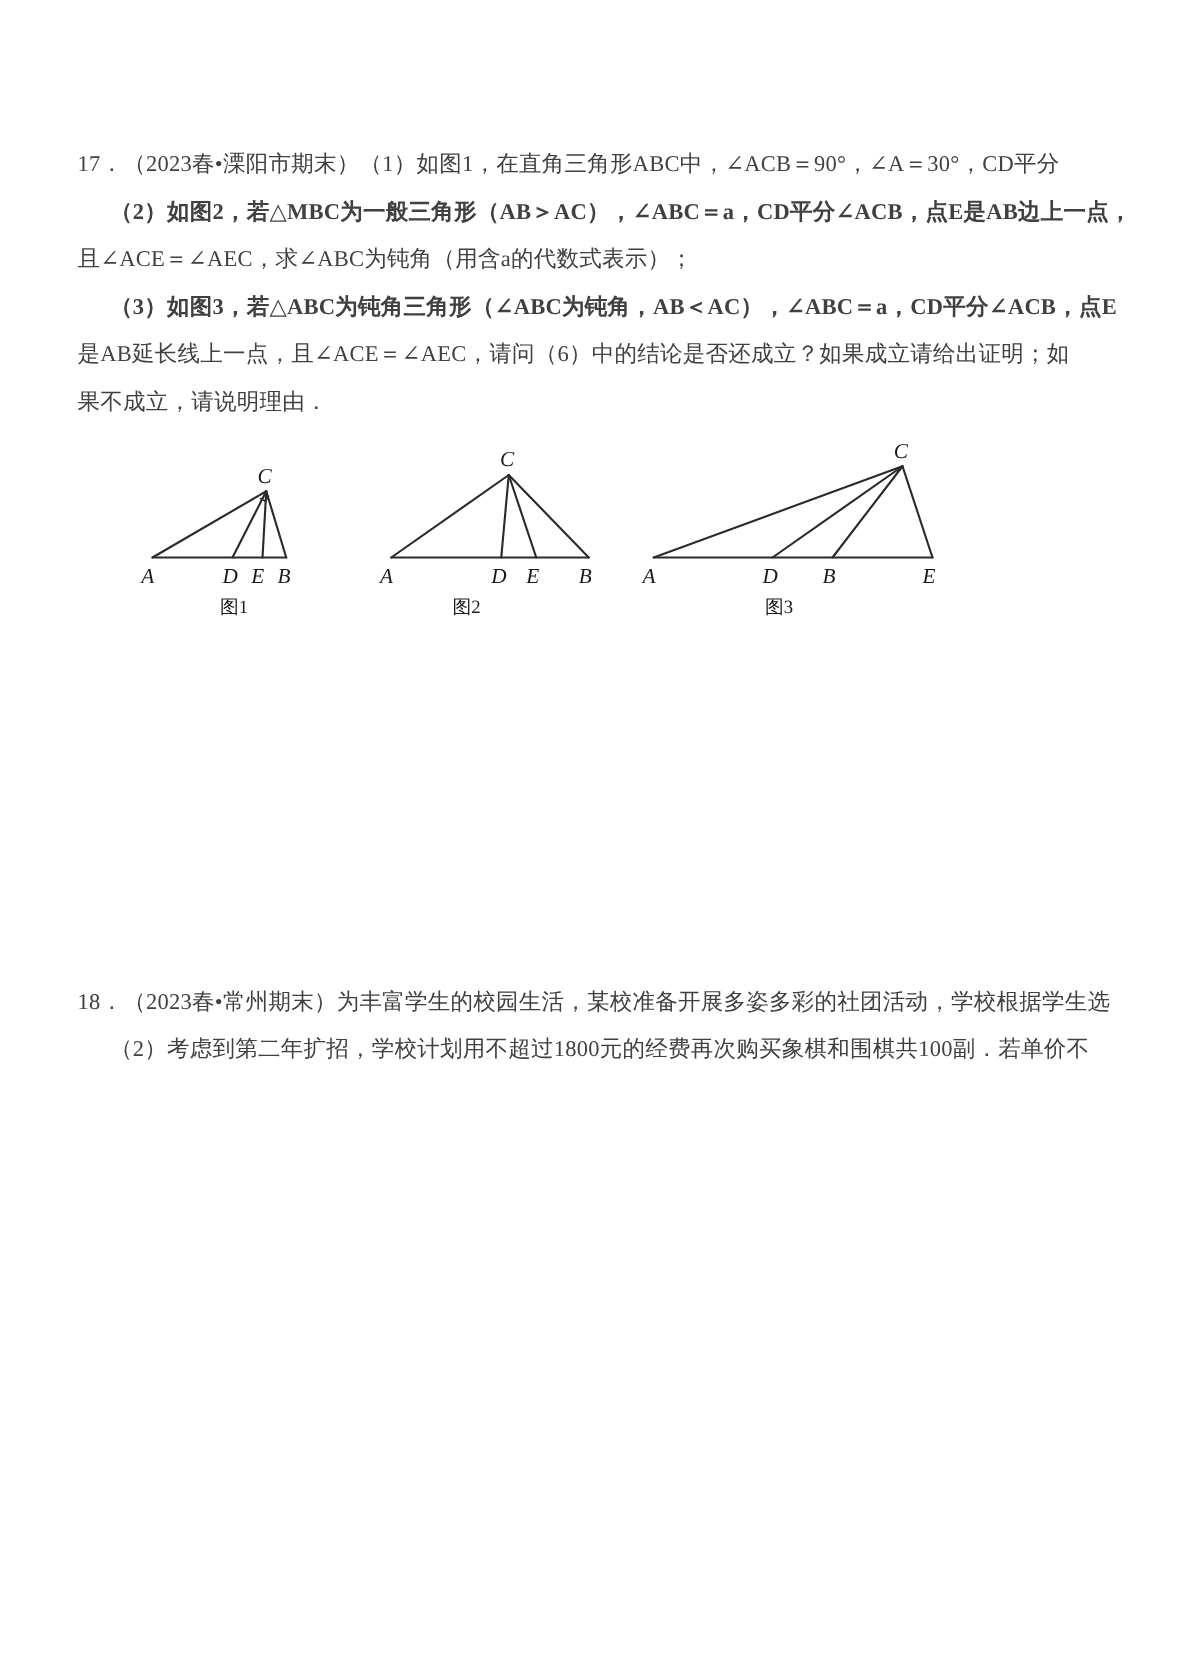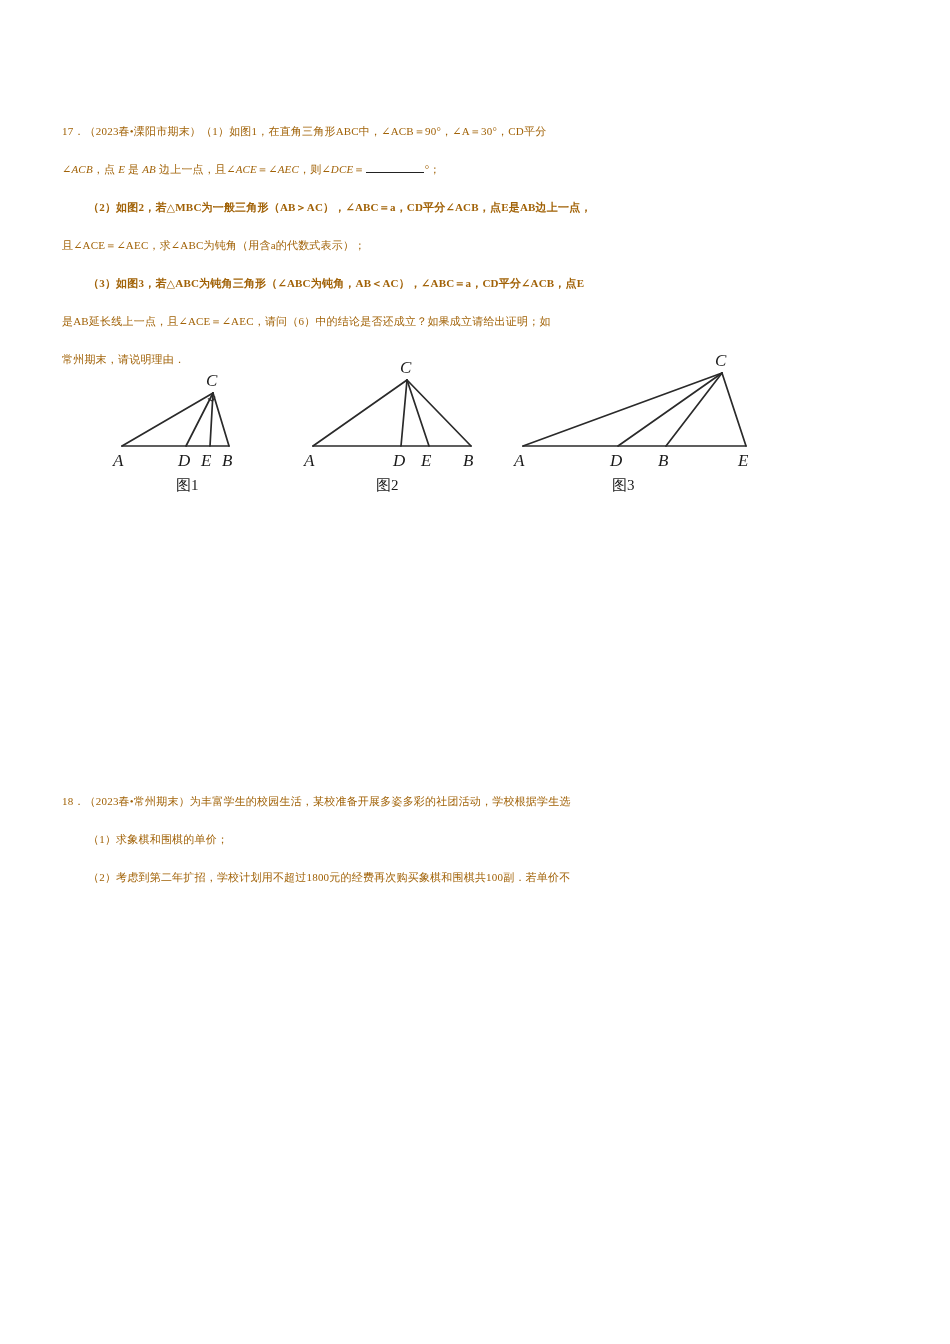--- a/index.html
+++ b/index.html
@@ -23,25 +23,25 @@
   }
   .problem {
     position: absolute;
     left: 62px;
     width: 828px;
   }
   .p17 { top: 112px; }
   .p18 { top: 782px; }
 
   .q-line {
-    font-size: 11px;
+    font-size: 18px;
     line-height: 38px;
     letter-spacing: 0.2px;
     white-space: nowrap;
-    color: #a16207;
+    color: #404040;
   }
   .q-line.indent { padding-left: 26px; font-weight: bold; }
   .q-line.hang  { padding-left: 26px; }
 
   .it { font-style: italic; }
   .blank-ul {
     display: inline-block;
     width: 58px;
     border-bottom: 1.3px solid #222;
     height: 13px;
@@ -67,38 +67,35 @@
     height: 30px;
   }
   .fig-cap {
     position: absolute;
     font-size: 15px;
     font-family: "Liberation Serif", "DejaVu Serif", serif;
     color: #1a1a1a;
     white-space: nowrap;
   }
   #cap1 { left: 176px; top: 0; }
-  #cap2 { left: 376px; top: 0; }
+  #cap2 { left: 362px; top: 0; }
   #cap3 { left: 612px; top: 0; }
 </style>
 </head>
 <body>
 
 <div class="page">
 
   <div class="problem p17">
     <div class="q-line">17．（2023春•溧阳市期末）（1）如图1，在直角三角形ABC中，∠ACB＝90°，∠A＝30°，CD平分</div>
-    <div class="q-line">
-      <span>∠<i class="it">ACB</i>，点 <i class="it">E</i> 是 <i class="it">AB</i> 边上一点，且∠<i class="it">ACE</i>＝∠<i class="it">AEC</i>，则∠<i class="it">DCE</i>＝</span><span class="blank-ul"></span><span>°；</span>
-    </div>
     <div class="q-line indent">（2）如图2，若△MBC为一般三角形（AB＞AC），∠ABC＝a，CD平分∠ACB，点E是AB边上一点，</div>
     <div class="q-line">且∠ACE＝∠AEC，求∠ABC为钝角（用含a的代数式表示）；</div>
     <div class="q-line indent">（3）如图3，若△ABC为钝角三角形（∠ABC为钝角，AB＜AC），∠ABC＝a，CD平分∠ACB，点E</div>
     <div class="q-line">是AB延长线上一点，且∠ACE＝∠AEC，请问（6）中的结论是否还成立？如果成立请给出证明；如</div>
-    <div class="q-line">常州期末，请说明理由．</div>
+    <div class="q-line">果不成立，请说明理由．</div>
   </div>
 
   <div class="figures">
     <svg width="950" height="160" viewBox="0 0 950 160" xmlns="http://www.w3.org/2000/svg">
       <g stroke="#2a2a2a" fill="none" stroke-width="1.7" stroke-linecap="round">
 
         <g>
           <line x1="122" y1="98" x2="229" y2="98"></line>
           <line x1="122" y1="98" x2="213" y2="45"></line>
           <line x1="213" y1="45" x2="229" y2="98"></line>
@@ -149,17 +146,16 @@
   </div>
 
   <div class="fig-captions">
     <span class="fig-cap" id="cap1">图1</span>
     <span class="fig-cap" id="cap2">图2</span>
     <span class="fig-cap" id="cap3">图3</span>
   </div>
 
   <div class="problem p18">
     <div class="q-line">18．（2023春•常州期末）为丰富学生的校园生活，某校准备开展多姿多彩的社团活动，学校根据学生选</div>
-    <div class="q-line hang">（1）求象棋和围棋的单价；</div>
     <div class="q-line hang">（2）考虑到第二年扩招，学校计划用不超过1800元的经费再次购买象棋和围棋共100副．若单价不</div>
   </div>
 
 </div>
 
 </body></html>

